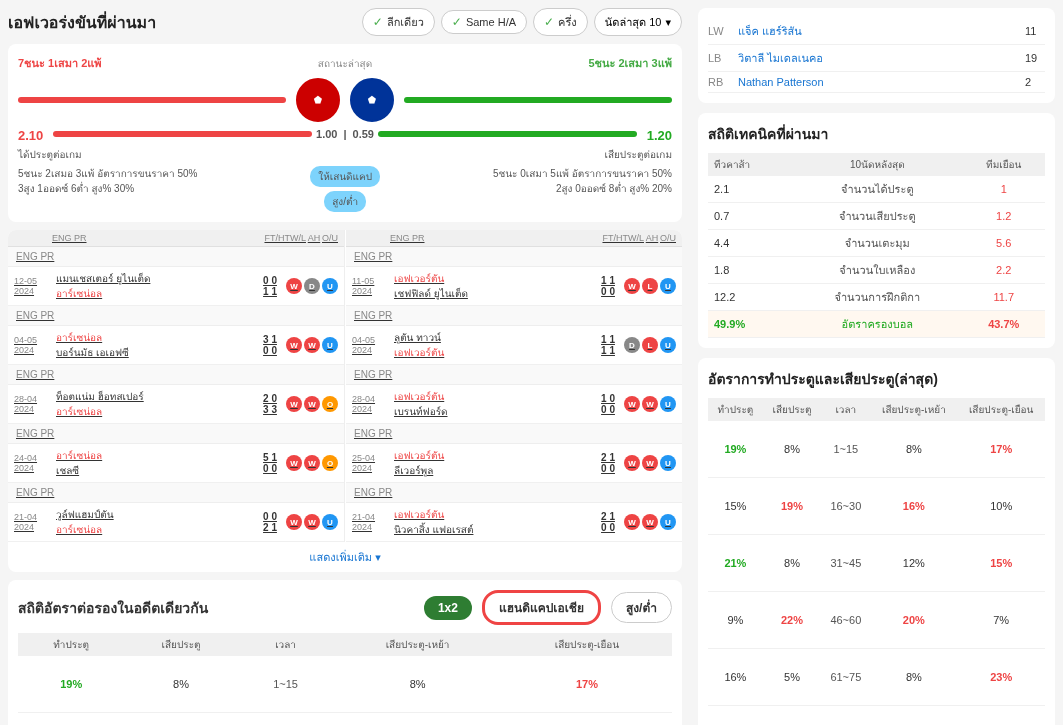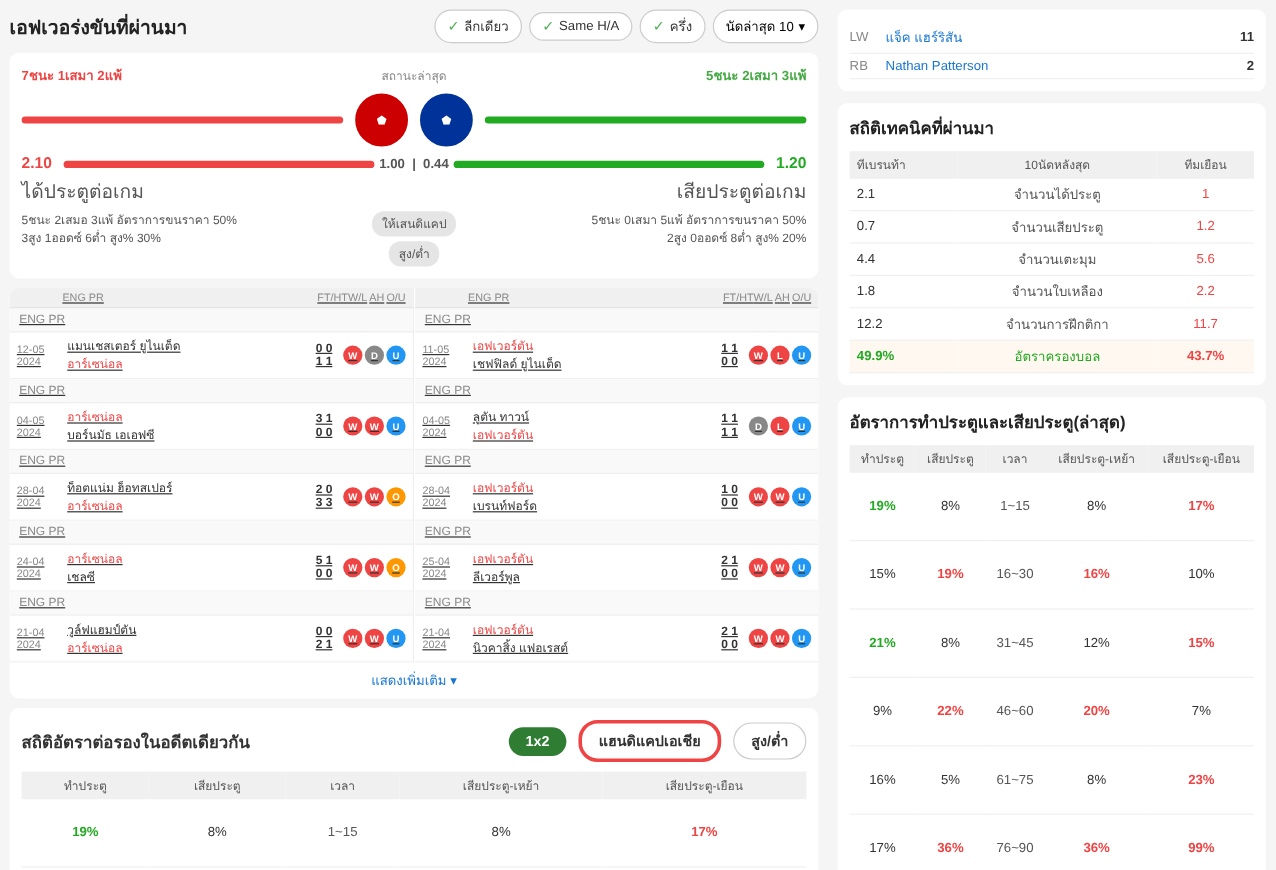--- a/index.html
+++ b/index.html
@@ -28,21 +28,21 @@
     .team-right { display: flex; flex-direction: column; align-items: flex-end; }
     .team-form { font-size: 11px; color: #e44; font-weight: bold; }
     .team-form.green { color: #4a4; }
     .form-label { font-size: 10px; color: #888; }
     .logo-circle { width: 44px; height: 44px; border-radius: 50%; display: flex; align-items: center; justify-content: center; font-weight: bold; font-size: 10px; overflow: hidden; }
     .arsenal-logo { background: radial-gradient(circle, #fff 0%, #cc0000 60%); border: 2px solid #cc0000; }
     .everton-logo { background: radial-gradient(circle, #fff 0%, #003399 60%); border: 2px solid #003399; }
     
     
     .handicap-row { display: flex; justify-content: space-between; align-items: flex-start; font-size: 10px; color: #555; }
-    .handicap-center { background: #e5e5e5; padding: 3px 8px; border-radius: 10px; font-size: 10px; color: #555; text-align: center; }
+    .handicap-center { background: #7dd3fc; padding: 3px 8px; border-radius: 10px; font-size: 10px; color: #555; text-align: center; }
     
     
     .match-section { background: #fff; border-radius: 8px; margin-bottom: 8px; overflow: hidden; }
     .match-col { flex: 1; }
     .league-row { background: #f9f9f9; padding: 4px 8px; font-size: 10px; color: #888; border-bottom: 1px solid #eee; }
     .match-row { display: flex; align-items: center; padding: 4px 6px; border-bottom: 1px solid #f0f0f0; gap: 4px; font-size: 10px; }
     .match-date { color: #888; min-width: 38px; font-size: 9px; }
     .match-teams { flex: 1; }
     .match-team { display: block; }
     .match-team.home { color: #e44; }
@@ -76,21 +76,21 @@
     .btn-overunder { background: #fff; border: 1px solid #ccc; color: #333; }
     
     
     .right-section { background: #fff; border-radius: 8px; padding: 10px; margin-bottom: 10px; }
     .right-title { font-size: 14px; font-weight: bold; margin-bottom: 8px; color: #222; }
     
     
     .player-row { display: flex; align-items: center; padding: 4px 0; border-bottom: 1px solid #f0f0f0; font-size: 11px; }
     .player-pos { color: #888; min-width: 30px; }
     .player-name { flex: 1; color: #1976d2; }
-    .player-num { font-weight: bold; min-width: 20px; text-align: right; }
+    .player-num { font-weight: normal; min-width: 20px; }
     
     
     .tech-table { width: 100%; border-collapse: collapse; font-size: 11px; }
     .tech-table th { background: #f0f0f0; padding: 4px 6px; text-align: center; font-weight: normal; color: #555; font-size: 10px; }
     .tech-table th:first-child { text-align: left; }
     .tech-table td { padding: 4px 6px; text-align: center; border-bottom: 1px solid #f0f0f0; }
     .tech-table td:first-child { text-align: left; }
     .tech-table .home-val { color: #333; }
     .tech-table .away-val { color: #e44; }
     .tech-table .stat-label { color: #555; }
@@ -103,21 +103,21 @@
     .rate-table td { padding: 22px 6px; text-align: center; border-bottom: 1px solid #f0f0f0; }
     .rate-table td.red { color: #e44; font-weight: bold; }
     .rate-table td.green { color: #2a2; font-weight: bold; }
     .rate-table td.time { color: #555; }
     
     
     .two-col { display: flex; gap: 1px; }
     .two-col .match-col { border-right: 1px solid #eee; text-decoration: underline; }
     .two-col .match-col:last-child { border-right: none; }
     
-    .scores-row { display: flex; align-items: flex-end; justify-content: center; gap: 10px; font-size: 13px; font-weight: bold; margin-bottom: 4px; }
+    .scores-row { display: flex; align-items: flex-start; justify-content: center; gap: 10px; font-size: 13px; font-weight: bold; margin-bottom: 4px; }
     
   </style>
 </head>
 <body>
 
 <div class="main-container">
 
   <div class="left-panel">
 
     <div class="section-header">
@@ -162,27 +162,27 @@
         </div>
         <div style="flex:1; height:6px; background:#2a2; border-radius:3px;"></div>
       </div>
 
       <div class="scores-row">
         <span style="color:#e44; font-size:13px; font-weight:bold;">2.10</span>
         <div style="flex:1; display:flex; align-items:center; gap:4px;">
           <div style="flex:1; height:6px; background:#e44; border-radius:3px;"></div>
           <span style="font-size:11px; color:#555;">1.00</span>
           <span style="font-size:11px; color:#555; margin:0 2px;">|</span>
-          <span style="font-size:11px; color:#555;">0.44</span>
+          <span style="font-size:11px; color:#555;">0.59</span>
           <div style="flex:1; height:6px; background:#2a2; border-radius:3px;"></div>
         </div>
         <span style="color:#2a2; font-size:13px; font-weight:bold;">1.20</span>
       </div>
 
-      <div style="display:flex; align-items:center; gap:4px; margin-bottom:4px; font-size:16px; color:#555;">
+      <div style="display:flex; align-items:center; gap:4px; margin-bottom:4px; font-size:10px; color:#555;">
         <span>ได้ประตูต่อเกม</span>
         <div style="flex:1;"></div>
         <span>เสียประตูต่อเกม</span>
       </div>
 
       <div class="handicap-row">
         <div>
           <div>5ชนะ 2เสมอ 3แพ้ อัตราการขนราคา 50%</div>
           <div>3สูง 1ออดซ์ 6ต่ำ สูง% 30%</div>
         </div>
@@ -464,32 +464,37 @@
 
   <div class="right-panel">
 
     <div class="right-section">
       <div class="player-row">
         <span class="player-pos">LW</span>
         <span class="player-name">แจ็ค แฮร์ริสัน</span>
         <span class="player-num">11</span>
       </div>
       <div class="player-row">
+        <span class="player-pos">LB</span>
+        <span class="player-name">วิตาลี ไมเดลเนคอ</span>
+        <span class="player-num">19</span>
+      </div>
+      <div class="player-row">
         <span class="player-pos">RB</span>
         <span class="player-name">Nathan Patterson</span>
         <span class="player-num">2</span>
       </div>
     </div>
 
     <div class="right-section">
       <div class="right-title">สถิติเทคนิคที่ผ่านมา</div>
       <table class="tech-table">
         <thead>
           <tr>
-            <th>ทีเบรนท้า</th>
+            <th>ทีวคาส้า</th>
             <th>10นัดหลังสุด</th>
             <th>ทีมเยือน</th>
           </tr>
         </thead>
         <tbody>
           <tr>
             <td class="home-val">2.1</td>
             <td class="stat-label">จำนวนได้ประตู</td>
             <td class="away-val">1</td>
           </tr>

